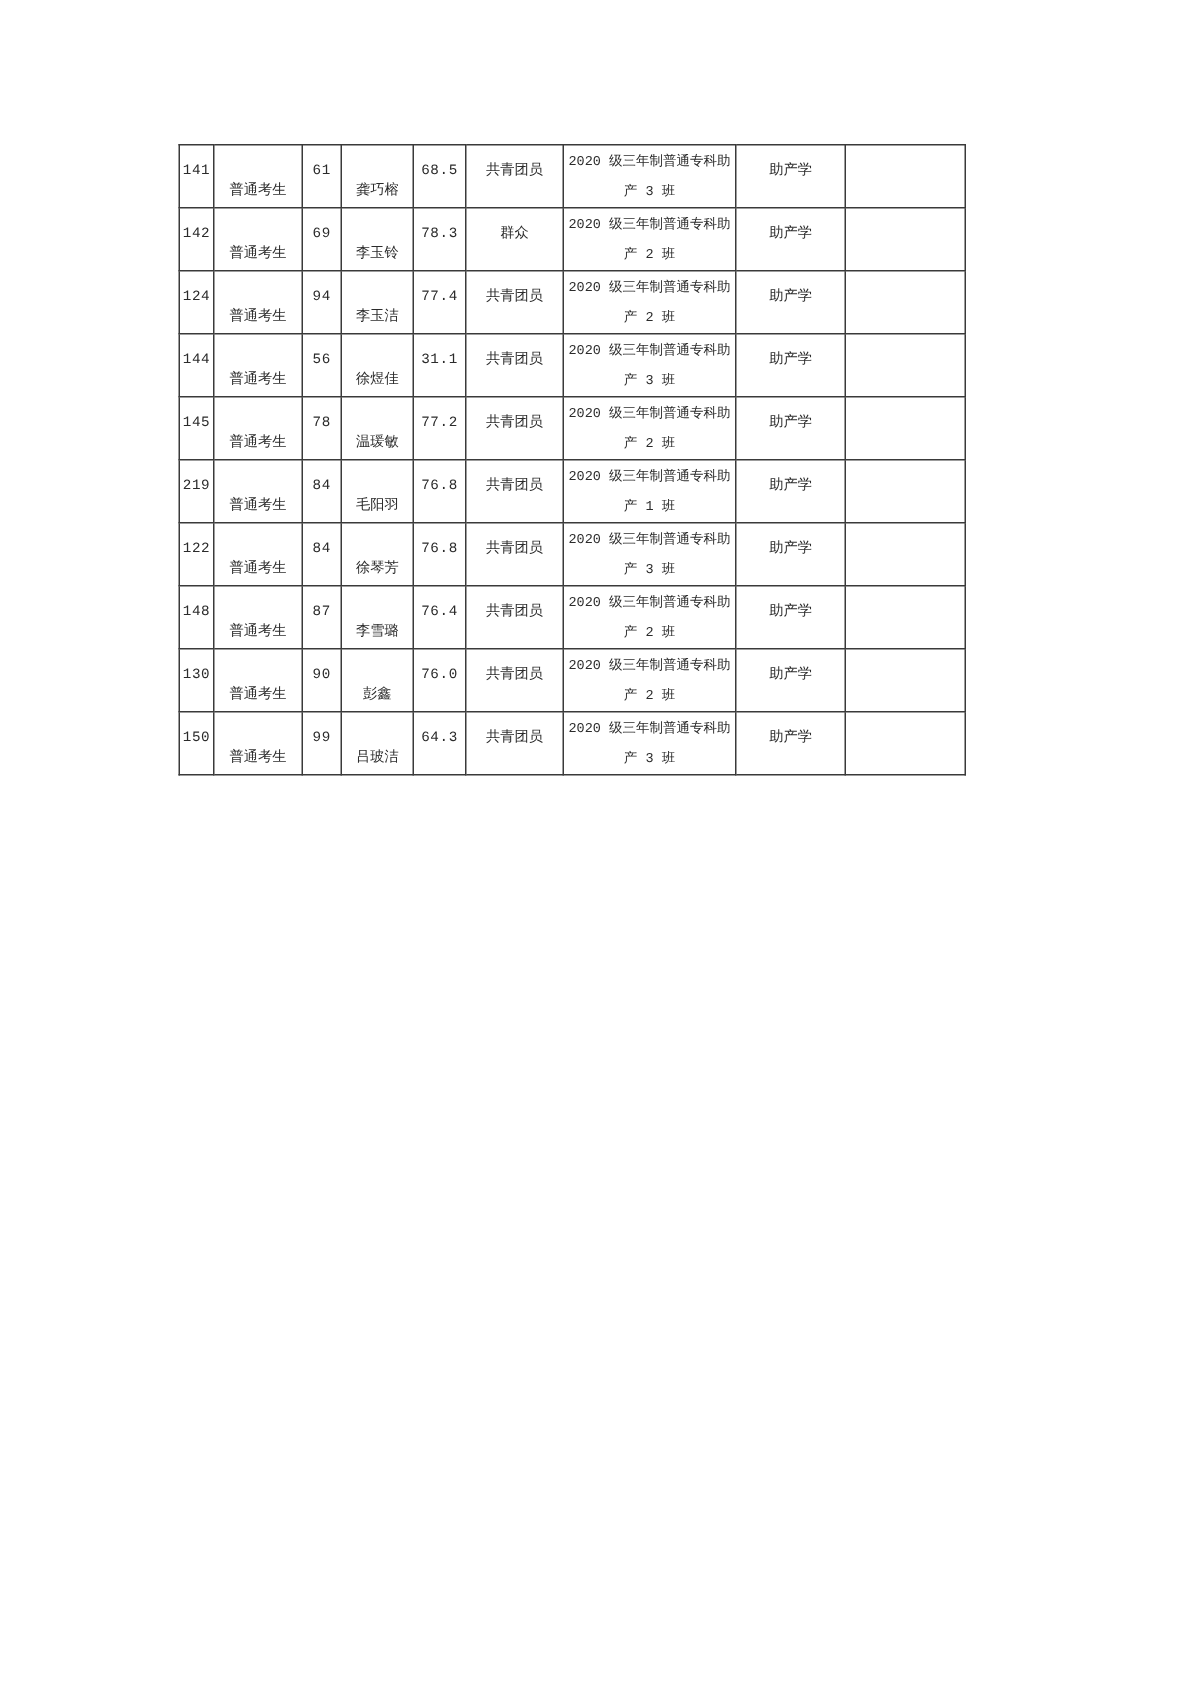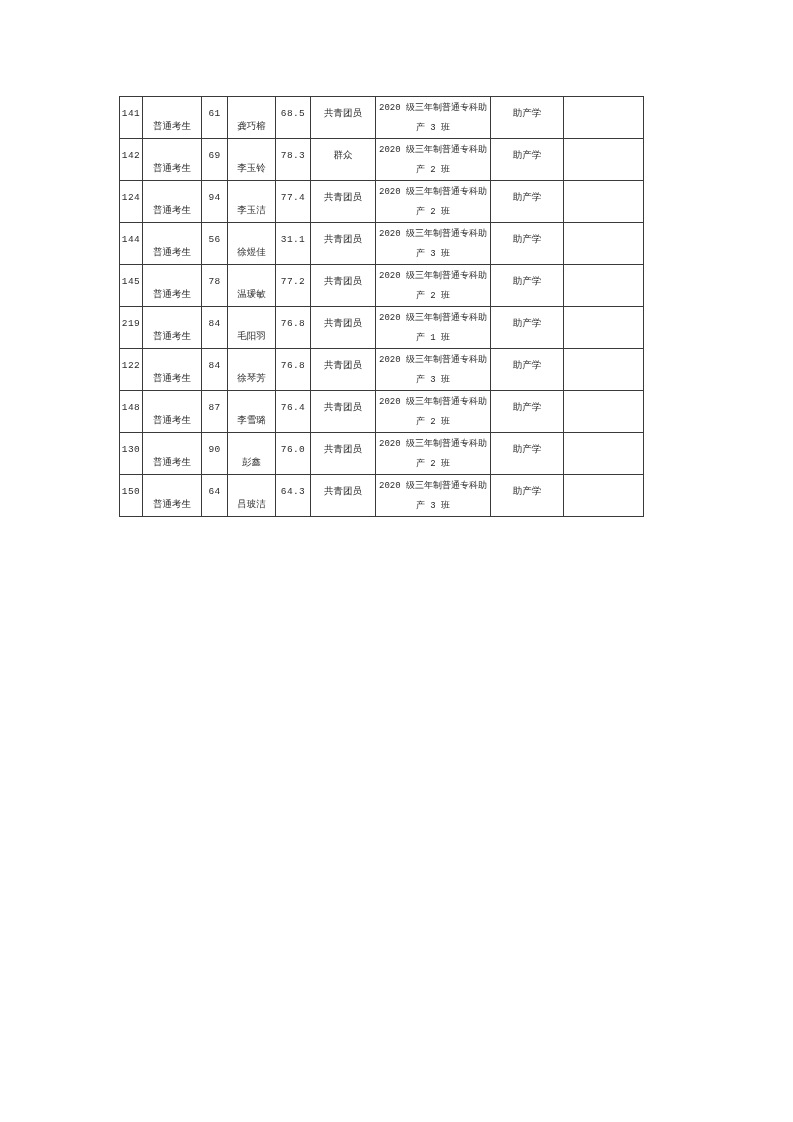--- a/index.html
+++ b/index.html
@@ -345,21 +345,21 @@
           </td>
       </tr>
         <tr class="">
         <td>
             <div class="cell v-center num">150</div>
           </td>
         <td>
             <div class="cell v-bottom">普通考生</div>
           </td>
         <td>
-            <div class="cell v-center num">64</div>
+            <div class="cell v-center num">99</div>
           </td>
         <td>
             <div class="cell v-bottom">吕玻洁</div>
           </td>
         <td>
             <div class="cell v-center num">64.3</div>
           </td>
         <td>
             <div class="cell v-center">共青团员</div>
           </td>

